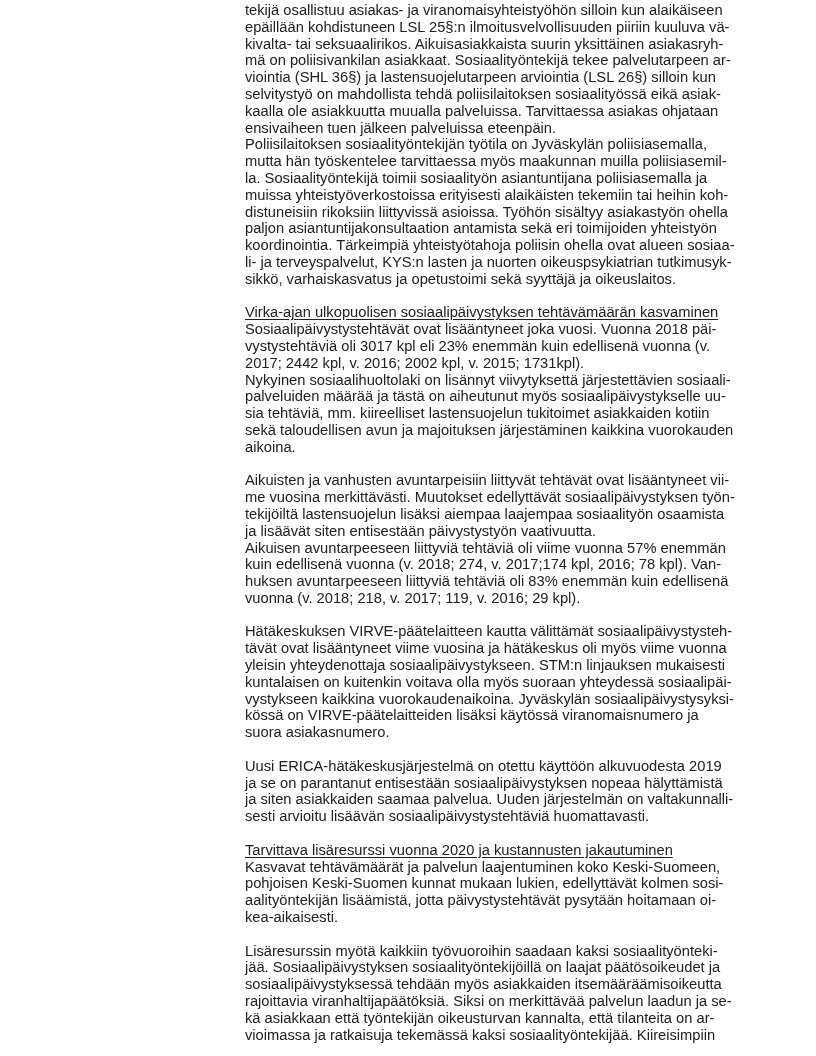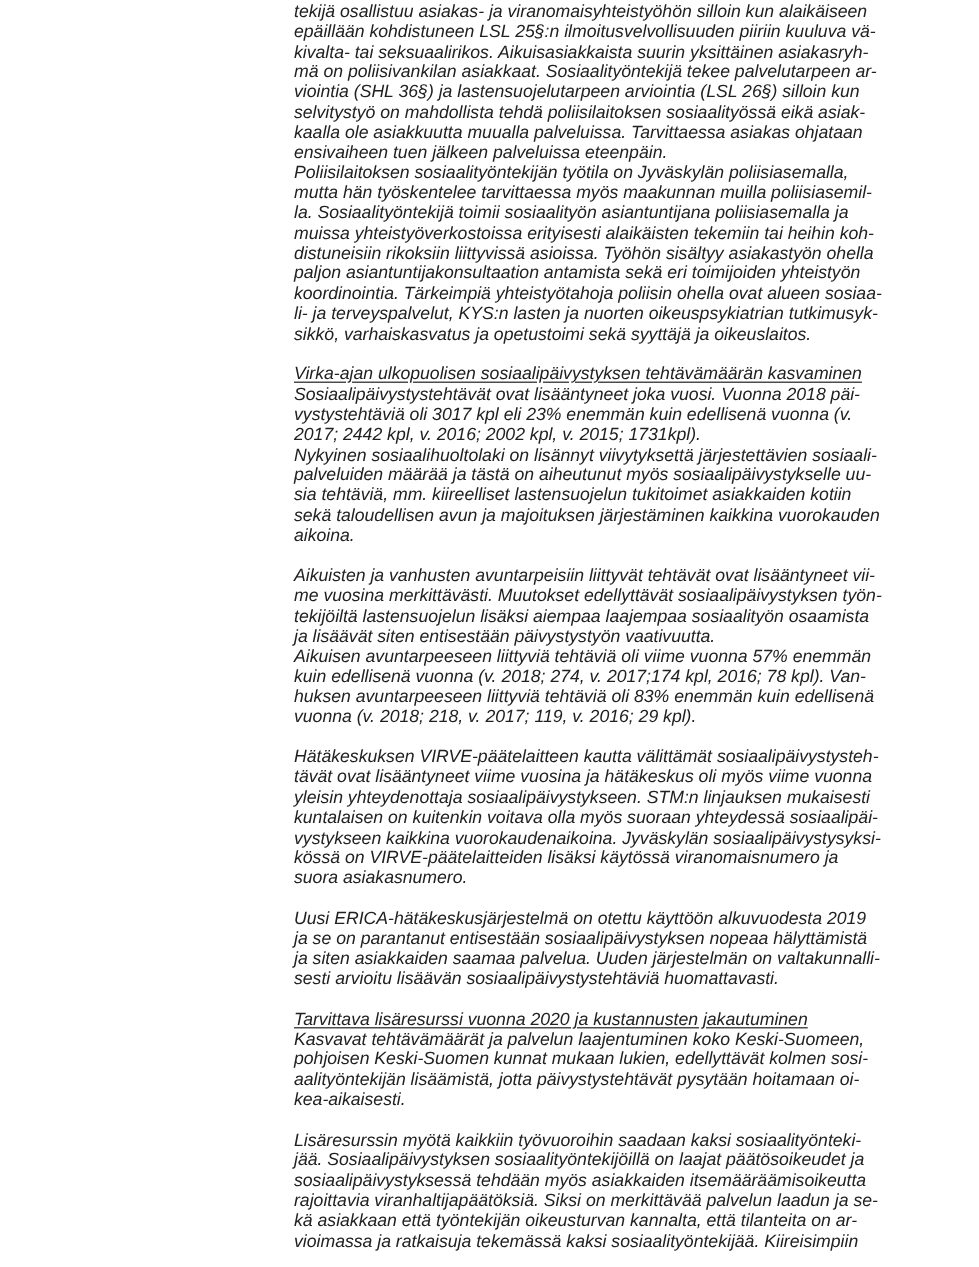--- a/index.html
+++ b/index.html
@@ -1,15 +1,15 @@
 <!DOCTYPE html>
 <html><head>
 <meta charset="utf-8">
 <style>
-  * { margin: 0; padding: 0; box-sizing: border-box; font-style: italic; }
+  * { margin: 0; padding: 0; box-sizing: border-box; }
   html, body {
     width: 816px;
     height: 1056px;
     background: #ffffff;
     overflow: hidden;
     font-family: "Liberation Sans", "DejaVu Sans", sans-serif;
   }
   .page {
     position: relative;
     width: 816px;

